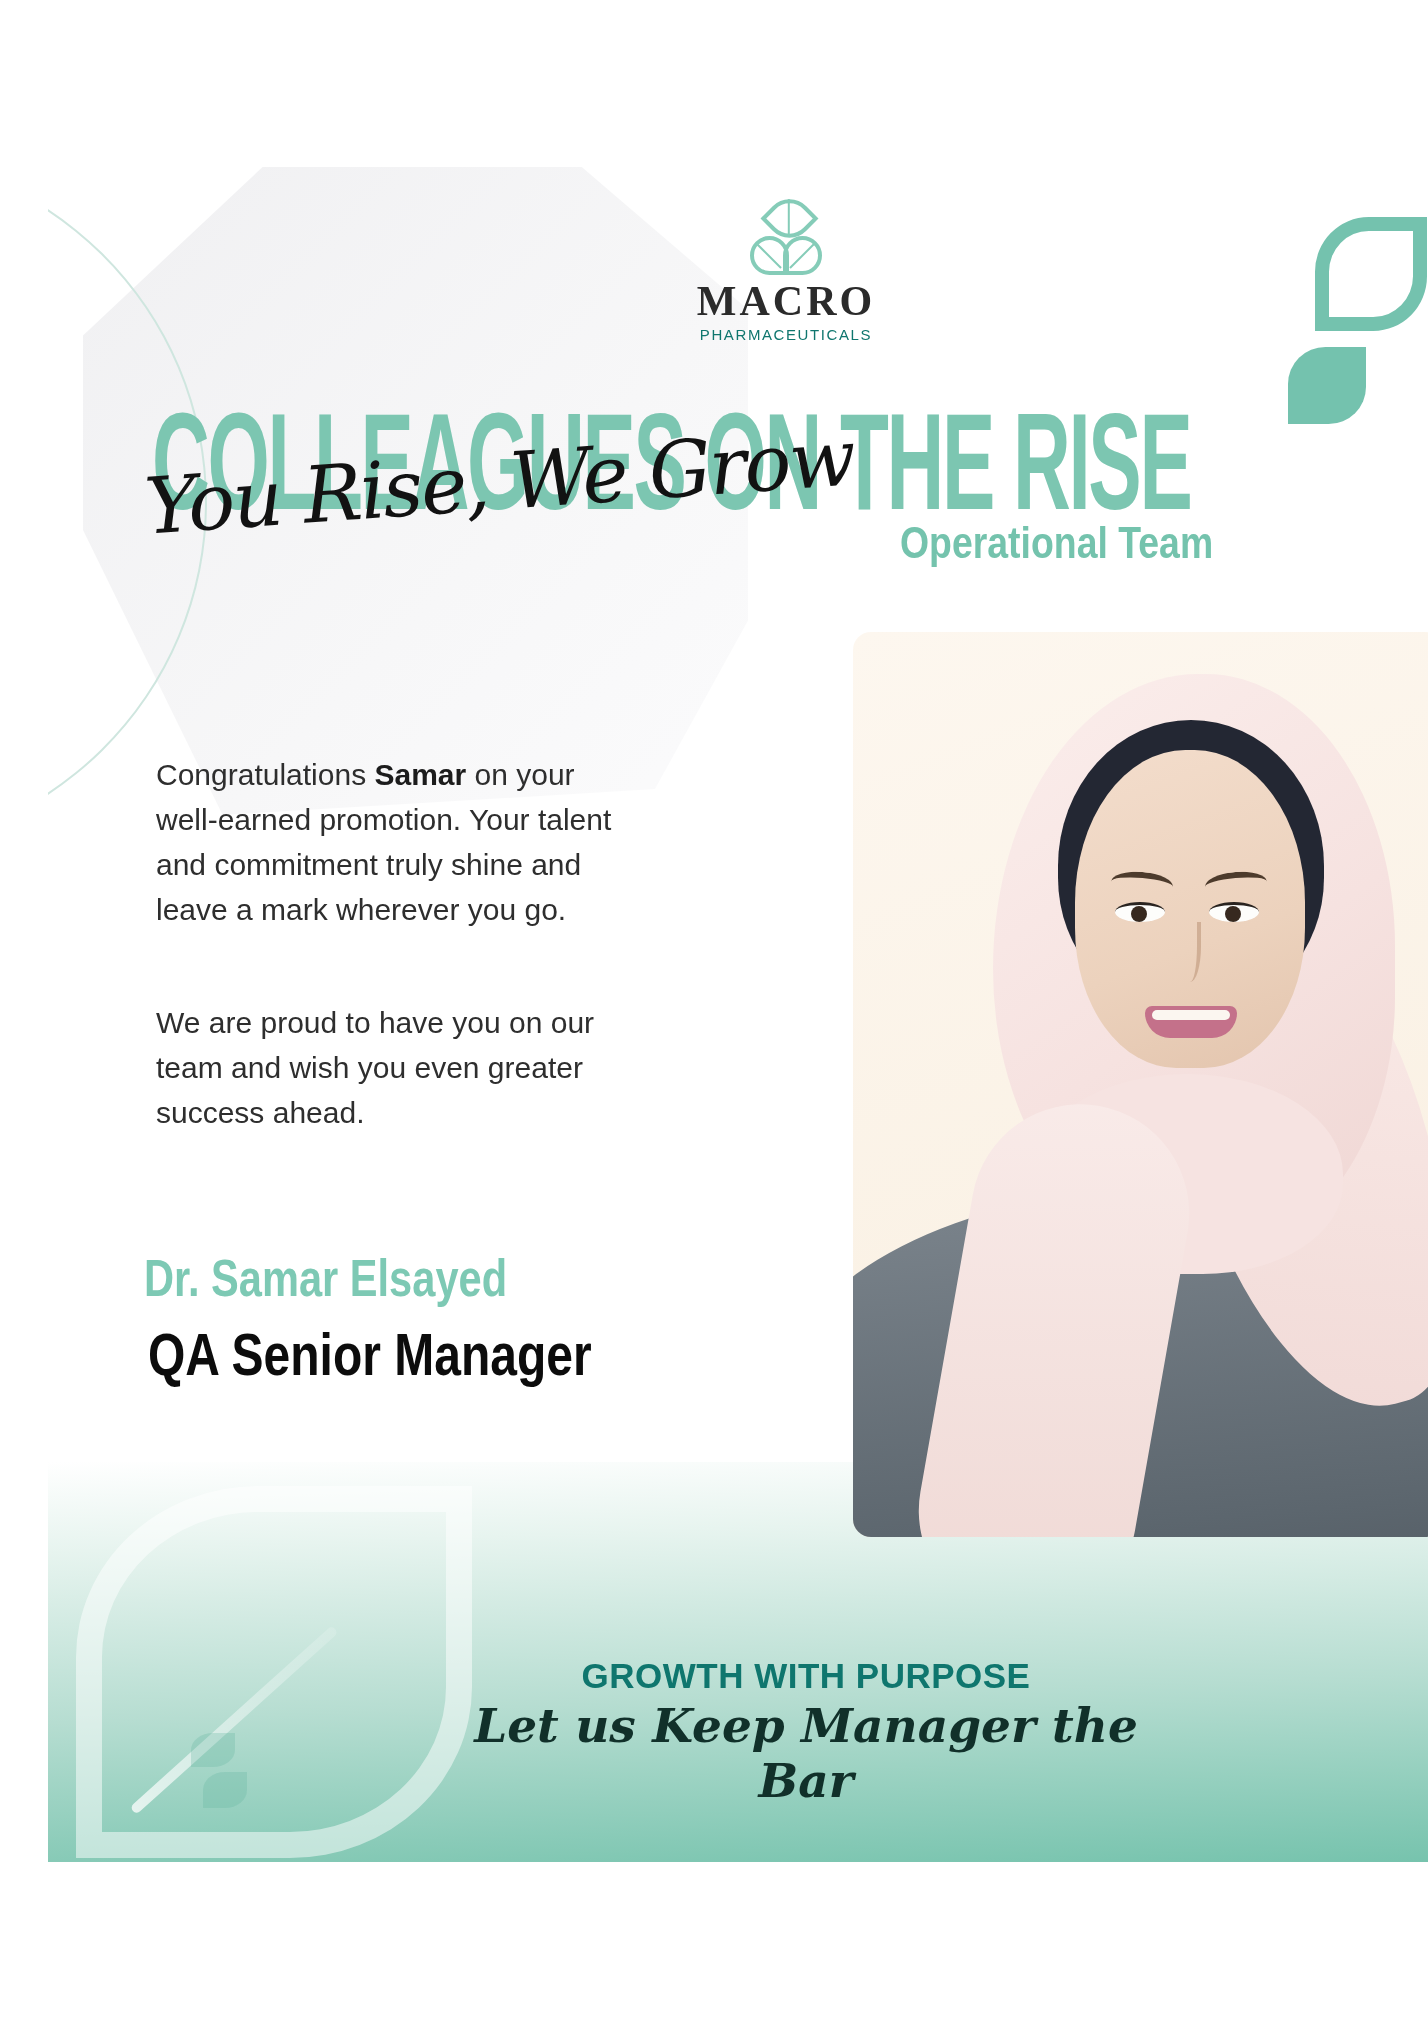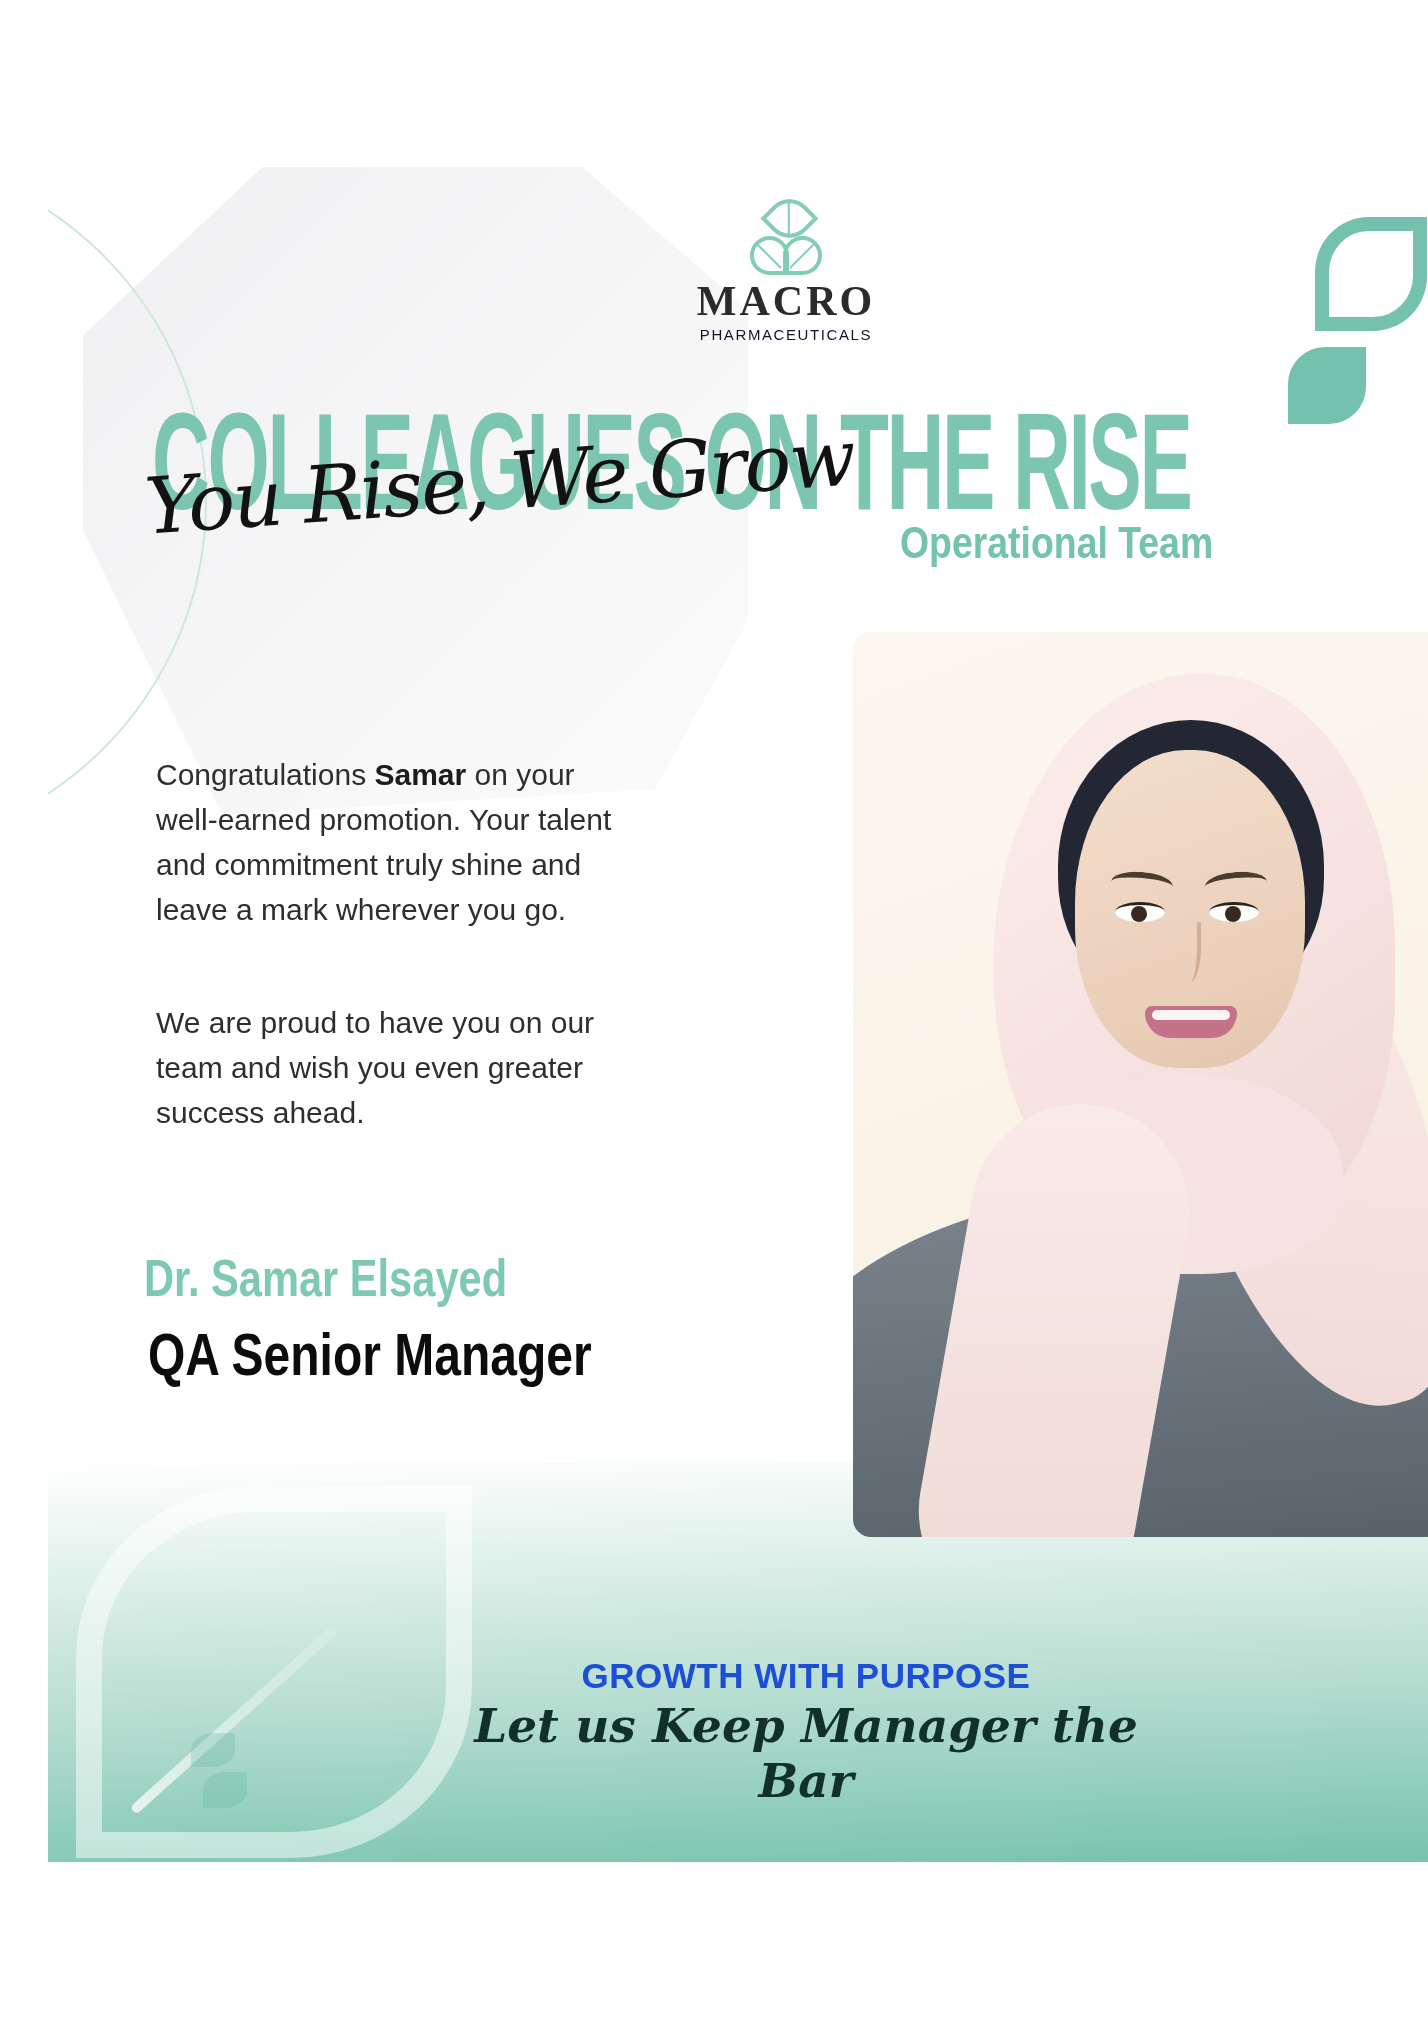--- a/index.html
+++ b/index.html
@@ -33,21 +33,21 @@
   .leaf-br { right:2px; border-radius:50% 50% 50% 0; }
   .leaf-bl::after, .leaf-br::after {
     content:""; position:absolute; width:2px; height:34px; background:#85ccb8; top:-1px; left:14px;
   }
   .leaf-bl::after { transform:rotate(-45deg); }
   .leaf-br::after { transform:rotate(45deg); }
   .brand-name {
     margin-top:8px; font-family:"Liberation Serif", serif; font-weight:bold;
     font-size:42px; letter-spacing:3px; color:#2b2b2b; line-height:1;
   }
-  .brand-sub { margin-top:4px; font-size:15px; letter-spacing:1.6px; color:#0f172a; }
+  .brand-sub { margin-top:4px; font-size:15px; letter-spacing:1.6px; color:#0f766e; }
   
   .headline {
     position:absolute; left:104px; top:392px; font-size:138px; font-weight:bold;
     color:#7cc6b1; letter-spacing:-4px; line-height:1; white-space:nowrap;
     transform:scaleX(0.58); transform-origin:left top;
   }
   .script-tagline {
     position:absolute; left:94px; top:462px; font-family:"DejaVu Serif", serif;
     font-style:italic; font-size:78px; color:#121212; letter-spacing:-2px;
     transform:rotate(-4deg); transform-origin:left top; white-space:nowrap;
@@ -128,21 +128,21 @@
   .wm-vein {
     position:absolute; left:85px; top:1806px; width:272px; height:10px; z-index:2; border-radius:6px;
     background:linear-gradient(90deg, rgba(255,255,255,0.75), rgba(255,255,255,0.15));
     transform:rotate(-42deg); transform-origin:left center;
   }
   .wm-mini { position:absolute; background:rgba(96,178,158,0.28); border-radius:50% 0 50% 0; z-index:2; }
   .wm-mini.m1 { left:143px; top:1733px; width:44px; height:34px; }
   .wm-mini.m2 { left:155px; top:1772px; width:44px; height:36px; }
   .slogan {
     position:absolute; left:398px; top:1656px; width:720px; text-align:center; z-index:3;
-    font-size:35px; font-weight:bold; letter-spacing:0.5px; color:#1d4ed8;
+    font-size:35px; font-weight:bold; letter-spacing:0.5px; color:#0f766e;
   }
   .slogan-script {
     position:absolute; left:398px; top:1698px; width:720px; text-align:center; z-index:3;
     font-family:"DejaVu Serif", serif; font-style:italic; font-weight:bold;
     font-size:47px; color:#11302a;
   }
   
   .tr-leaf-outline {
     position:absolute; left:1267px; top:217px; width:112px; height:114px;
     border:14px solid #74c2ae; border-radius:48% 0 48% 0; box-sizing:border-box;

